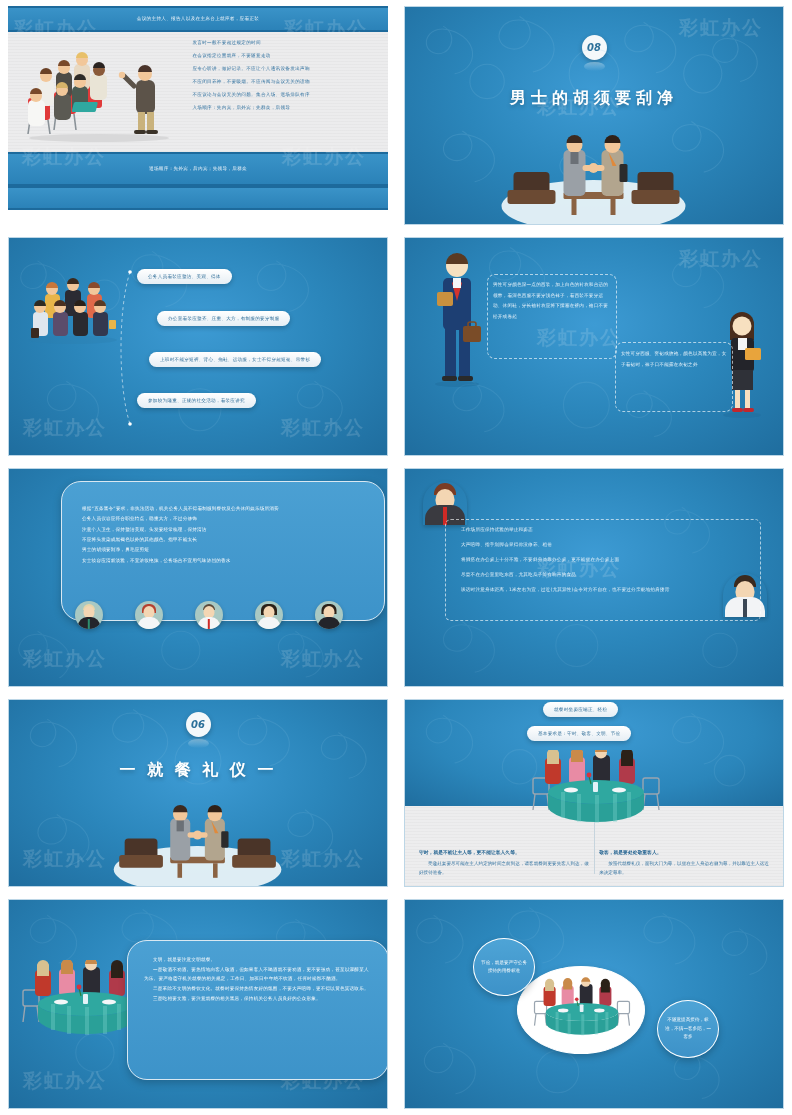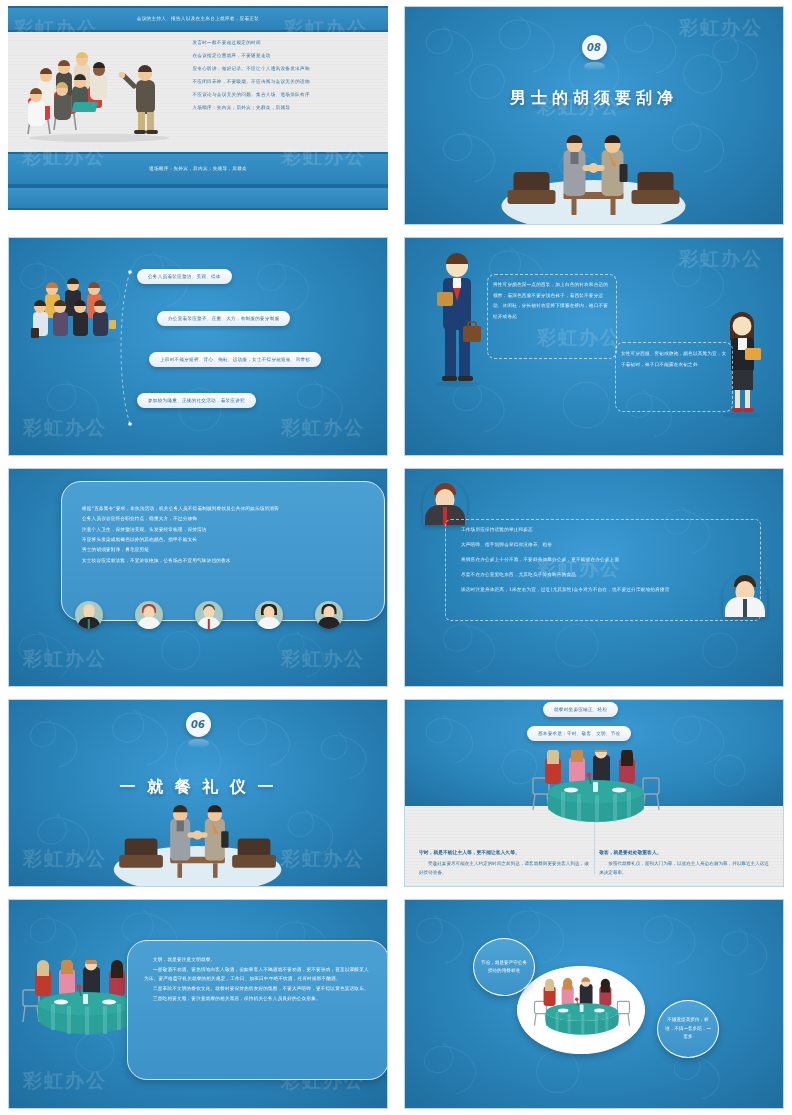--- a/index.html
+++ b/index.html
@@ -486,21 +486,21 @@
           <path d="M345 34c18 10 6 33-10 27s-6-33 21-21 21 38 0 42"></path>
           <path d="M50 120c20 11 7 36-11 30s-7-36 24-24 24 42 0 47"></path>
           <path d="M310 115c18 10 6 33-10 27s-6-33 21-21 21 38 0 42"></path>
           <circle cx="198" cy="64" r="24"></circle>
         </g>
       </svg>
       <span class="wm c">彩虹办公</span>
       <span class="wm d">彩虹办公</span>
       <div class="sec-num" style="margin-top:12px;">06</div>
       <div class="sec-num-ref"></div>
-      <div class="sec-title" style="margin-top:29px;letter-spacing:3px;">一 就 餐 礼 仪 一</div>
+      <div class="sec-title" style="margin-top:12px;letter-spacing:3px;">一 就 餐 礼 仪 一</div>
       <svg class="sofa" viewBox="0 0 205 90" style="height:82px">
         <ellipse cx="102" cy="72" rx="92" ry="26" fill="#e8f3f8" opacity=".95"></ellipse>
         <g>
             <rect x="22" y="38" width="36" height="26" rx="4" fill="#4a3428"></rect>
             <rect x="16" y="56" width="48" height="14" rx="3" fill="#6b4a33"></rect>
           </g>
         <g>
             <rect x="146" y="38" width="36" height="26" rx="4" fill="#4a3428"></rect>
             <rect x="140" y="56" width="48" height="14" rx="3" fill="#6b4a33"></rect>
           </g>

